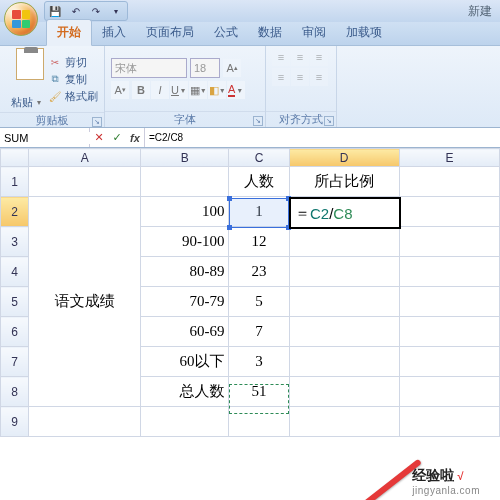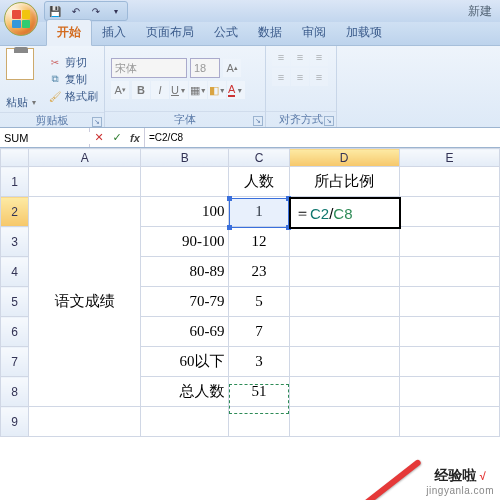--- a/index.html
+++ b/index.html
@@ -20,21 +20,21 @@
   .tab { padding:4px 10px 4px; font-size:12px; color:#3a5a8a; cursor:pointer; }
   .tab.active { background:#e9f0f9; border:1px solid #a7bfda; border-bottom:1px solid #e9f0f9; border-radius:3px 3px 0 0; color:#d36b1f; font-weight:bold; position:relative; top:1px;}
 
   
   .ribbon { height:82px; background: linear-gradient(#eef4fb,#dde9f7); border-bottom:1px solid #9cb4d0; display:flex; }
   .group { border-right:1px solid #c8d6e8; display:flex; flex-direction:column; }
   .group-body { flex:1; display:flex; align-items:center; padding:2px 6px; gap:4px; }
   .group-label { height:16px; font-size:11px; color:#5a7aa8; text-align:center; border-top:1px solid #d0dcec; position:relative;}
   .dlaunch { position:absolute; right:2px; bottom:1px; width:10px; height:10px; border:1px solid #9cb4d0; font-size:7px; line-height:8px; text-align:center; color:#5a7aa8;}
 
-  .paste-btn { width:38px; display:flex; flex-direction:column; align-items:flex-start; gap:15px; }
+  .paste-btn { width:38px; display:flex; flex-direction:column; align-items:flex-end; gap:15px; }
   .paste-icon { width:28px; height:32px; background:#fff; border:1px solid #cdaa6c; position:relative;}
   .paste-icon:before{content:""; position:absolute; top:-2px; left:7px; width:14px; height:6px; background:#888; border-radius:2px 2px 0 0;}
   .paste-lbl { font-size:11px; color:#3a5a8a; display:flex; align-items:center; gap:1px;}
 
   .clip-col { display:flex; flex-direction:column; gap:2px; }
   .clip-row { display:flex; align-items:center; gap:3px; font-size:11px; color:#3a5a8a; white-space:nowrap;}
   .mini-icon { width:14px; height:14px; display:inline-flex; align-items:center; justify-content:center; font-size:10px;}
   .cut-ic{color:#c66;} .copy-ic{color:#58a;} .fmt-ic{color:#d9a441;}
 
   .font-group .group-body{ flex-wrap:wrap; width:160px; align-content:center; gap:3px;}
@@ -77,21 +77,21 @@
   .c2-linked { position:absolute; border:1.5px solid #3a6fdc; background:rgba(164,194,244,0.25); pointer-events:none;}
   .c8-linked { position:absolute; border:1.5px dashed #2e8b57; pointer-events:none;}
   .ref-blue{color:#0f766e;} .ref-green{color:#2e8b57;}
   .c2-dot{position:absolute;width:5px;height:5px;background:#3a6fdc;}
 
   
   .arrow { position:absolute; width:140px; height:6px; background:#e53939; transform-origin:right center; top:310px; left:280px; transform:rotate(-38deg); border-radius:3px; box-shadow:0 1px 2px rgba(0,0,0,0.3);}
   .arrow:before{content:"";position:absolute;left:-14px;top:-9px;border:12px solid transparent;border-right-color:#e53939;}
 
   
-  .watermark{position:absolute; right:6px; bottom:4px; text-align:center; font-size:11px; color:#555;margin-left:44px;}
+  .watermark{position:absolute; right:20px; bottom:4px; text-align:left; font-size:11px; color:#555;margin-left:44px;}
   .watermark b{font-size:14px; color:#222;}
   .wm-check{color:#e53939; font-weight:bold;}
   .wm-url{font-size:10px; color:#888; letter-spacing:0.5px;}
 </style>
 </head>
 <body>
 
 <div class="titlebar">
   <div class="office-btn">
     <div class="quad">

